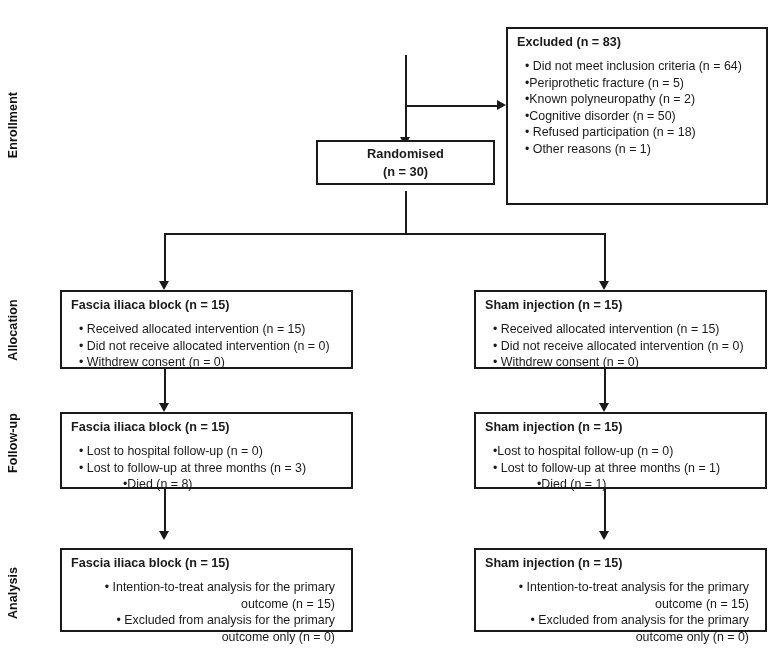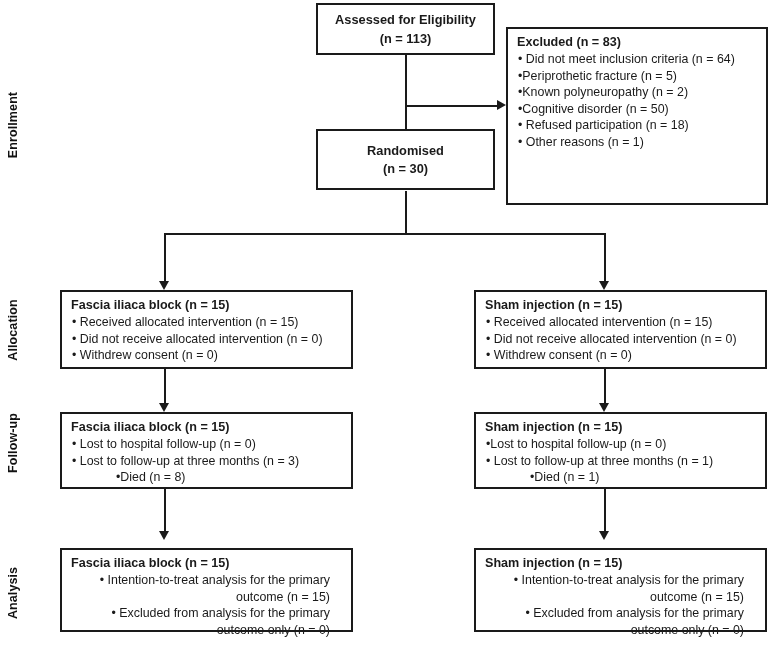--- a/index.html
+++ b/index.html
@@ -38,21 +38,21 @@
     transform-origin: center center;
     display: block;
   }
 
   
   .box {
     position: absolute;
     box-sizing: border-box;
     border: 2px solid #1a1a1a;
     background: #ffffff;
-    padding: 5px 20px 5px 9px;
+    padding: 5px 8px 5px 9px;
   }
   .box.center {
     display: flex;
     flex-direction: column;
     align-items: center;
     justify-content: center;
     padding: 2px 6px;
   }
   .box-title {
     font-weight: bold;
@@ -63,21 +63,21 @@
   }
   .box.center .box-title,
   .box.center .box-sub {
     font-weight: bold;
     font-size: 12.8px;
     line-height: 1.34;
     text-align: center;
   }
   ul.items {
     list-style: none;
-    margin: 1px;
+    margin: 8px;
     padding: 0;
   }
   ul.items li {
     font-size: 12.4px;
     line-height: 1.33;
     margin: 0;
     padding: 0;
     white-space: nowrap;
   }
   ul.items li.wrap {
@@ -139,44 +139,40 @@
   <div class="stage-label" style="top:285px; height:90px;">
     <span>Allocation</span>
   </div>
   <div class="stage-label" style="top:408px; height:70px;">
     <span>Follow-up</span>
   </div>
   <div class="stage-label" style="top:548px; height:90px;">
     <span>Analysis</span>
   </div>
 
-  <div class="box center" style="left:316px; top:3px; width:179px; height:52px;">
-    <div class="box-title">Assessed for Eligibility</div>
-    <div class="box-sub">(n = 113)</div>
-  </div>
 
   <div class="vline" style="left:405px; top:55px; height:82px;"></div>
   <div class="arrow-down" style="left:400px; top:137px;"></div>
 
   <div class="hline" style="left:405px; top:105px; width:92px;"></div>
   <div class="arrow-right" style="left:497px; top:100px;"></div>
 
   <div class="box" style="left:506px; top:27px; width:262px; height:178px;">
     <div class="box-title">Excluded (n = 83)</div>
     <ul class="items">
       <li class="lvl1">Did not meet inclusion criteria (n = 64)</li>
       <li class="lvl2">Periprothetic fracture (n = 5)</li>
       <li class="lvl2">Known polyneuropathy (n = 2)</li>
       <li class="lvl2">Cognitive disorder (n = 50)</li>
       <li class="lvl1">Refused participation (n = 18)</li>
       <li class="lvl1">Other reasons (n = 1)</li>
     </ul>
   </div>
 
-  <div class="box center" style="left:316px; top:129px; width:179px; height:61px;">
+  <div class="box center" style="left:316px; top:140px; width:179px; height:45px;">
     <div class="box-title">Randomised</div>
     <div class="box-sub">(n = 30)</div>
   </div>
 
   <div class="vline" style="left:405px; top:191px; height:43px;"></div>
   <div class="hline" style="left:164px; top:233px; width:442px;"></div>
   <div class="vline" style="left:164px; top:233px; height:48px;"></div>
   <div class="arrow-down" style="left:159px; top:281px;"></div>
   <div class="vline" style="left:604px; top:233px; height:48px;"></div>
   <div class="arrow-down" style="left:599px; top:281px;"></div>

